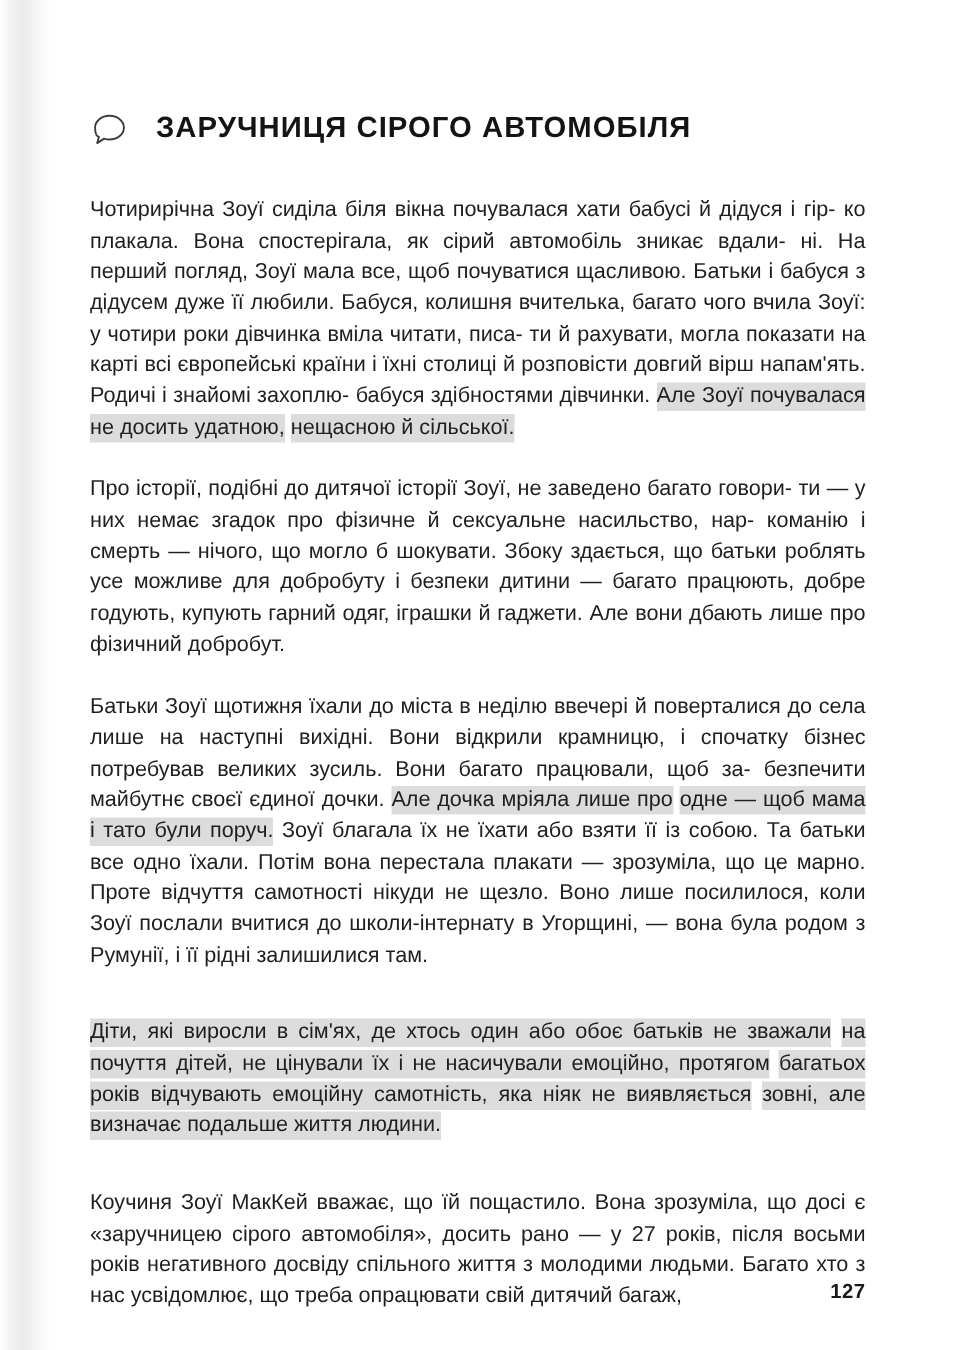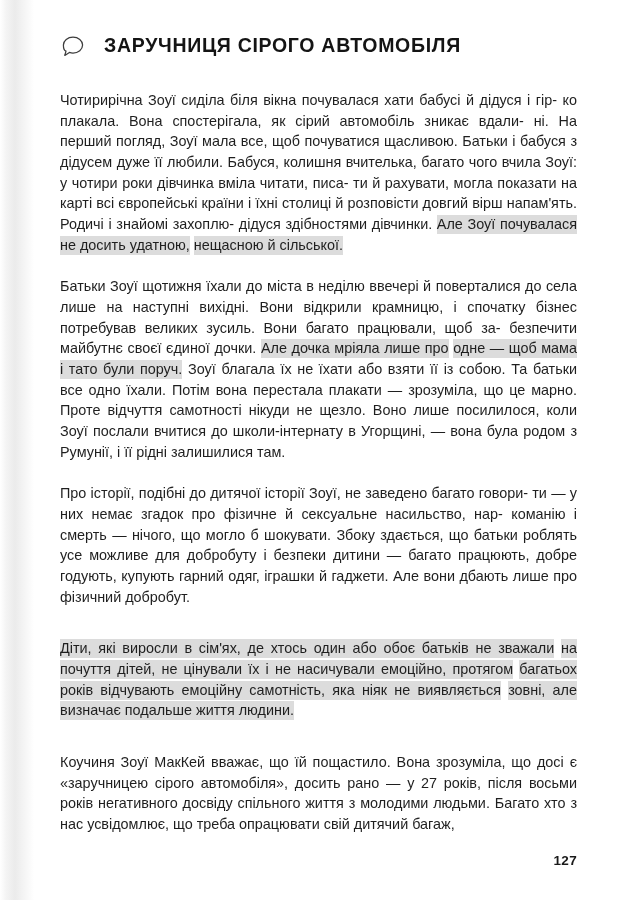--- a/index.html
+++ b/index.html
@@ -40,21 +40,21 @@
     height: 900px;
     box-sizing: border-box;
     padding: 0 58px 0 60px;
   }
 
   
   .chapter-head {
     display: flex;
     align-items: center;
     gap: 18px;
-    margin-top: 32px;
+    margin-top: 72px;
     margin-bottom: 30px;
   }
   .bubble-icon {
     flex: 0 0 auto;
     width: 26px;
     height: 26px;
     display: block;
     margin-top: 2px;
   }
   .bubble-icon svg { display: block; }
@@ -120,43 +120,43 @@
   <div class="body-copy">
 
     <p>
       <span>Чотирирічна Зоуї сиділа біля вікна почувалася хати бабусі й дідуся і гір-</span>
       <span>ко плакала. Вона спостерігала, як сірий автомобіль зникає вдали-</span>
       <span>ні. На перший погляд, Зоуї мала все, щоб почуватися щасливою.</span>
       <span>Батьки і бабуся з дідусем дуже її любили. Бабуся, колишня вчителька,</span>
       <span>багато чого вчила Зоуї: у чотири роки дівчинка вміла читати, писа-</span>
       <span>ти й рахувати, могла показати на карті всі європейські країни і їхні</span>
       <span>столиці й розповісти довгий вірш напам'ять. Родичі і знайомі захоплю-</span>
-      <span>дідуся здібностями дівчинки. </span><mark class="hl">Але Зоуї почувалася не досить удатною,</mark>
+      <span>бабуся здібностями дівчинки. </span><mark class="hl">Але Зоуї почувалася не досить удатною,</mark>
       <mark class="hl">нещасною й сільської.</mark>
+    </p>
+
+    <p>
+      <span>Про історії, подібні до дитячої історії Зоуї, не заведено багато говори-</span>
+      <span>ти — у них немає згадок про фізичне й сексуальне насильство, нар-</span>
+      <span>команію і смерть — нічого, що могло б шокувати. Збоку здається, що</span>
+      <span>батьки роблять усе можливе для добробуту і безпеки дитини — багато</span>
+      <span>працюють, добре годують, купують гарний одяг, іграшки й гаджети. Але</span>
+      <span>вони дбають лише про фізичний добробут.</span>
     </p>
 
     <p>
       <span>Батьки Зоуї щотижня їхали до міста в неділю ввечері й поверталися</span>
       <span>до села лише на наступні вихідні. Вони відкрили крамницю, і спочатку</span>
       <span>бізнес потребував великих зусиль. Вони багато працювали, щоб за-</span>
       <span>безпечити майбутнє своєї єдиної дочки. </span><mark class="hl">Але дочка мріяла лише про</mark>
       <mark class="hl">одне — щоб мама і тато були поруч.</mark><span> Зоуї благала їх не їхати або взяти</span>
       <span>її із собою. Та батьки все одно їхали. Потім вона перестала плакати —</span>
       <span>зрозуміла, що це марно. Проте відчуття самотності нікуди не щезло.</span>
       <span>Воно лише посилилося, коли Зоуї послали вчитися до школи-інтернату</span>
       <span>в Угорщині, — вона була родом з Румунії, і її рідні залишилися там.</span>
-    </p>
-
-    <p>
-      <span>Про історії, подібні до дитячої історії Зоуї, не заведено багато говори-</span>
-      <span>ти — у них немає згадок про фізичне й сексуальне насильство, нар-</span>
-      <span>команію і смерть — нічого, що могло б шокувати. Збоку здається, що</span>
-      <span>батьки роблять усе можливе для добробуту і безпеки дитини — багато</span>
-      <span>працюють, добре годують, купують гарний одяг, іграшки й гаджети. Але</span>
-      <span>вони дбають лише про фізичний добробут.</span>
     </p>
 
     <div class="spacer-lg"></div>
 
     <p>
       <mark class="hl">Діти, які виросли в сім'ях, де хтось один або обоє батьків не зважали</mark>
       <mark class="hl">на почуття дітей, не цінували їх і не насичували емоційно, протягом</mark>
       <mark class="hl">багатьох років відчувають емоційну самотність, яка ніяк не виявляється</mark>
       <mark class="hl">зовні, але визначає подальше життя людини.</mark>
     </p>

